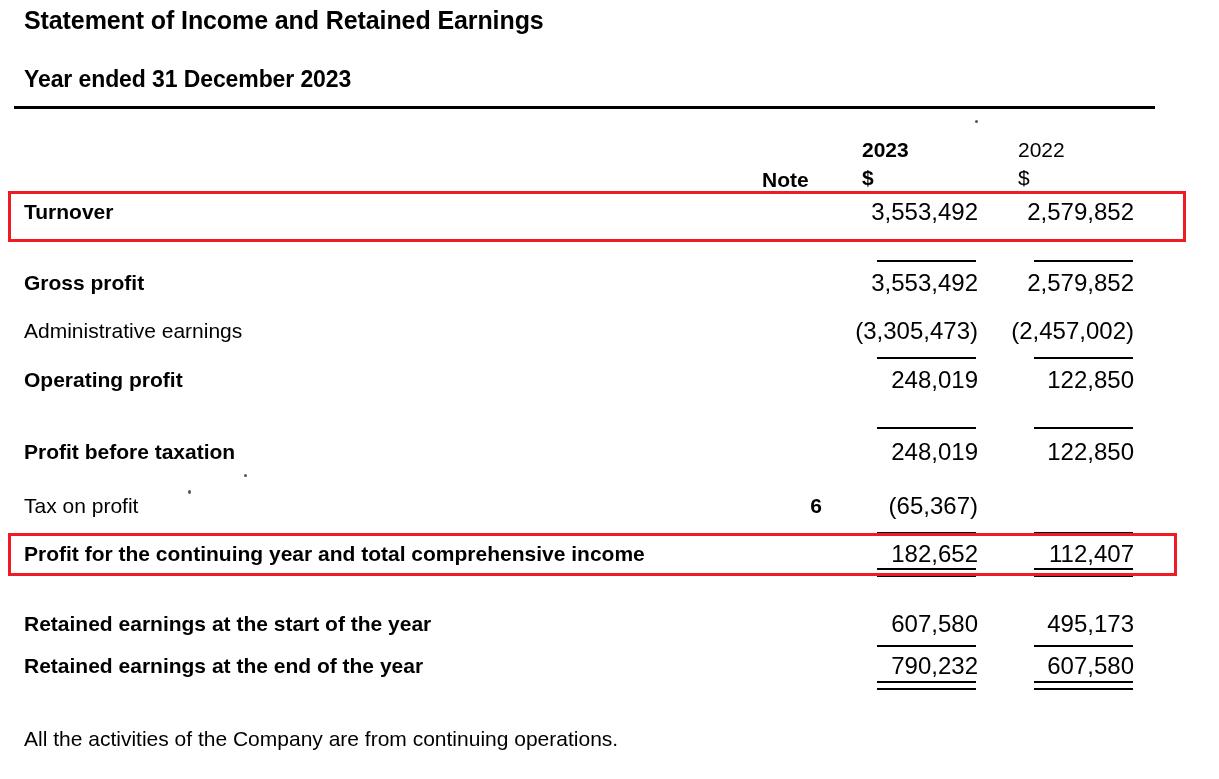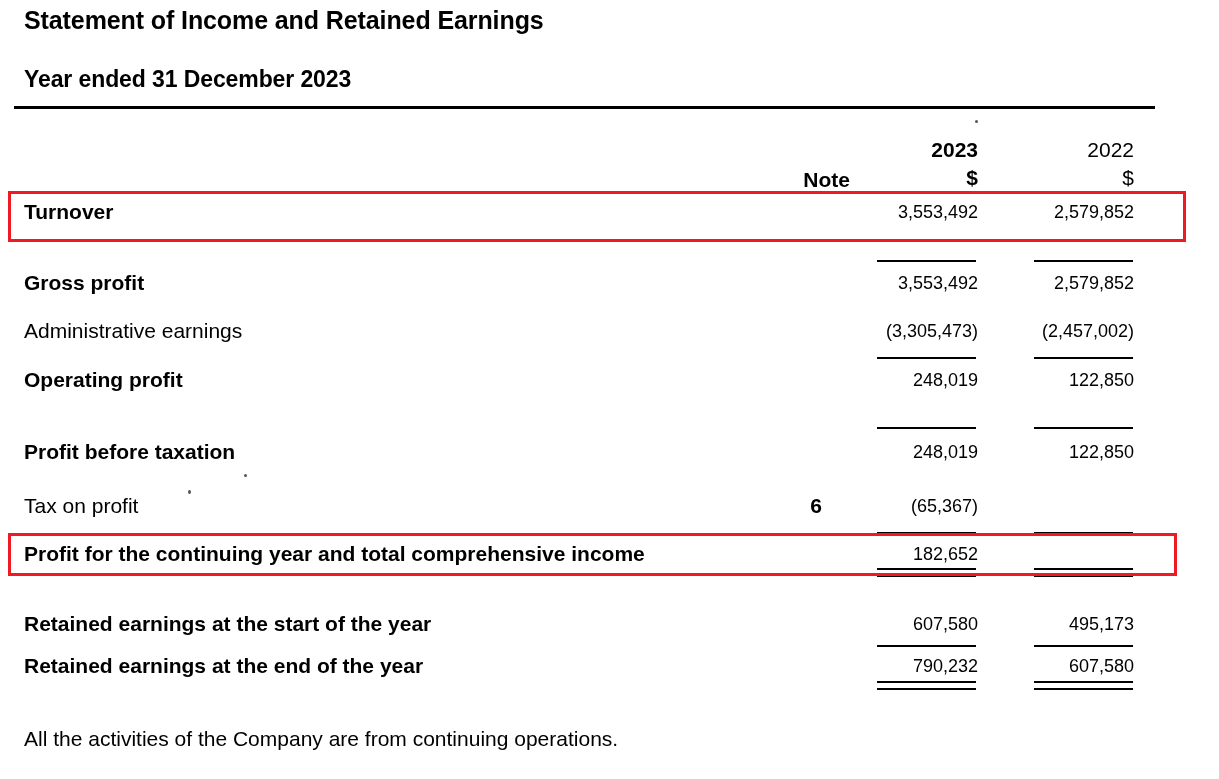--- a/index.html
+++ b/index.html
@@ -51,21 +51,21 @@
     width: 1141px;
     height: 3px;
     background: #000000;
   }
 
   
   .col-head {
     position: absolute;
     font-size: 21px;
     white-space: nowrap;
-    text-align: right;
+    text-align: left;
   }
   .col-head.note {
     left: 762px;
     top: 168px;
     width: 88px;
     font-weight: bold;
   }
   .col-head.y2023 {
     left: 862px;
     top: 138px;
@@ -113,21 +113,21 @@
     top: 0;
     width: 70px;
     text-align: right;
     font-size: 21px;
     font-weight: bold;
     line-height: 30px;
   }
   .row .amount {
     position: absolute;
     top: 0;
-    font-size: 18px;
+    font-size: 24px;
     text-align: right;
     line-height: 30px;
     white-space: nowrap;
   }
   .row .amount.c2023 {
     left: 840px;
     width: 138px;
   }
   .row .amount.c2022 {
     left: 996px;
@@ -239,20 +239,21 @@
     <span class="note-cell">6</span>
     <span class="amount c2023">(65,367)</span>
   </div>
 
   <div class="rule c2023" style="top:532px"></div>
   <div class="rule c2022" style="top:532px"></div>
   <div class="row" style="top:539px">
     <span class="label bold">Profit for the continuing year and total comprehensive income</span>
     <span class="note-cell"></span>
     <span class="amount c2023">182,652</span>
+    <span class="amount c2022">112,407</span>
   </div>
   <div class="dbl c2023" style="top:568px"></div>
   <div class="dbl c2022" style="top:568px"></div>
 
   <div class="row" style="top:609px">
     <span class="label bold">Retained earnings at the start of the year</span>
     <span class="note-cell"></span>
     <span class="amount c2023">607,580</span>
     <span class="amount c2022">495,173</span>
   </div>

